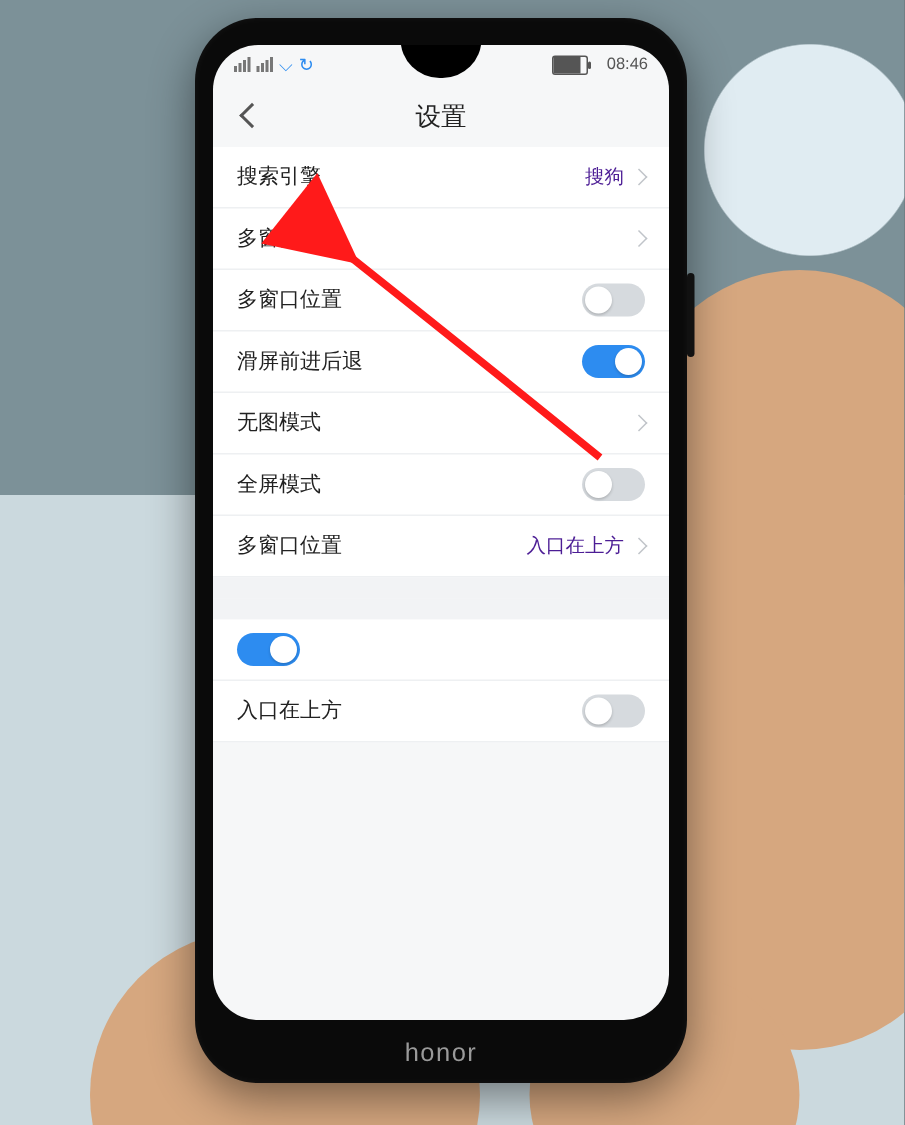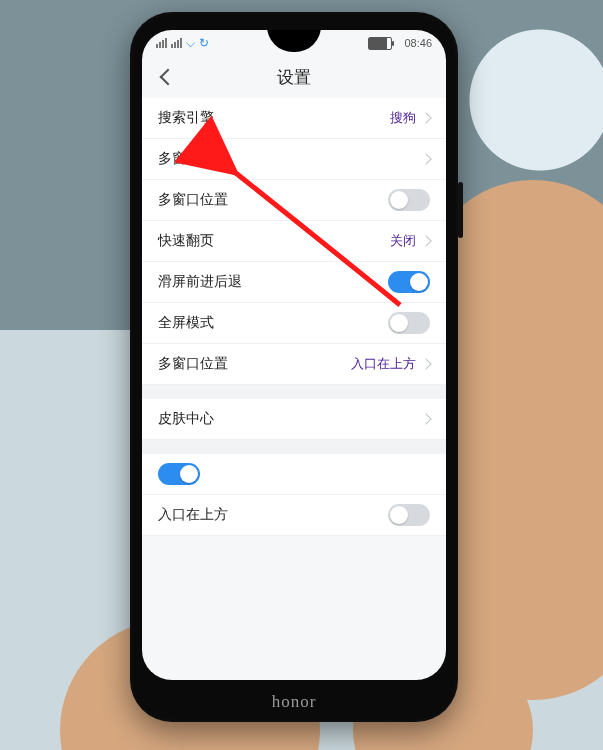--- a/index.html
+++ b/index.html
@@ -44,21 +44,21 @@
   .val{font-size:13px;color:#4c1d95;}
   .chev{width:7px;height:7px;border-top:1.5px solid #c0c4c9;border-right:1.5px solid #c0c4c9;transform:rotate(45deg);}
   .gap{height:14px;background:#f2f3f5;}
   .sw{width:42px;height:22px;border-radius:12px;position:relative;transition:.2s;}
   .sw.off{background:#d6dade;}
   .sw.on{background:#2d8cf0;}
   .sw::after{content:"";position:absolute;top:2px;width:18px;height:18px;border-radius:50%;background:#fff;box-shadow:0 1px 2px rgba(0,0,0,.2);}
   .sw.off::after{left:2px;}
   .sw.on::after{right:2px;}
 
-  .brand{position:absolute;bottom:10px;left:0;right:0;text-align:center;color:#9a9a9a;font-family:Liberation Serif, serif;font-size:17px;letter-spacing:1px;}
+  .brand{position:absolute;bottom:10px;left:0;right:0;text-align:center;color:#9a9a9a;font-family:Liberation Sans, sans-serif;font-size:17px;letter-spacing:1px;}
 
   
   .arrow{position:absolute;pointer-events:none;}
 </style>
 </head>
 <body>
 
 <div class="canvas">
   <div class="hand h1"></div>
   <div class="hand h2"></div>
@@ -116,57 +116,48 @@
               <span class="chev"></span>
             </span>
         </div>
         <div class="row">
           <span class="label">多窗口位置</span>
           <span class="right">
               <span class="sw off"></span>
             </span>
         </div>
         <div class="row">
-          <span class="label">快速翻页</span>
-          <span class="right">
-            <span class="val">关闭</span>
-            <span class="chev"></span>
-          </span>
-        </div>
-        <div class="row">
           <span class="label">滑屏前进后退</span>
           <span class="right">
               <span class="sw on"></span>
+            </span>
+        </div>
+        <div class="row">
+          <span class="label">无图模式</span>
+          <span class="right">
+              <span class="chev"></span>
             </span>
         </div>
         <div class="row">
           <span class="label">全屏模式</span>
           <span class="right">
               <span class="sw off"></span>
             </span>
         </div>
         <div class="row">
           <span class="label">多窗口位置</span>
           <span class="right">
             <span class="val">入口在上方</span>
             <span class="chev"></span>
           </span>
         </div>
       </div>
 
       <div class="gap"></div>
 
-      <div class="list">
-        <div class="row">
-          <span class="label">皮肤中心</span>
-          <span class="right">
-              <span class="chev"></span>
-            </span>
-        </div>
-      </div>
 
       <div class="gap"></div>
 
       <div class="list">
         <div class="row">
           <span class="right">
               <span class="sw on"></span>
             </span>
         </div>
         <div class="row">

